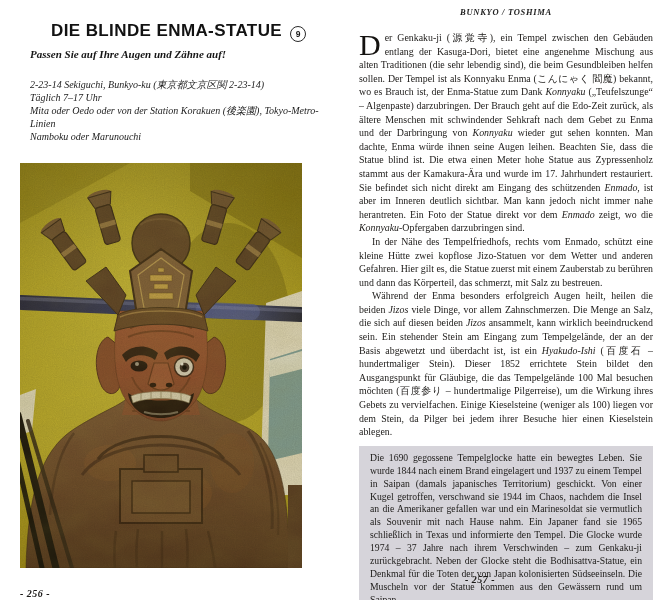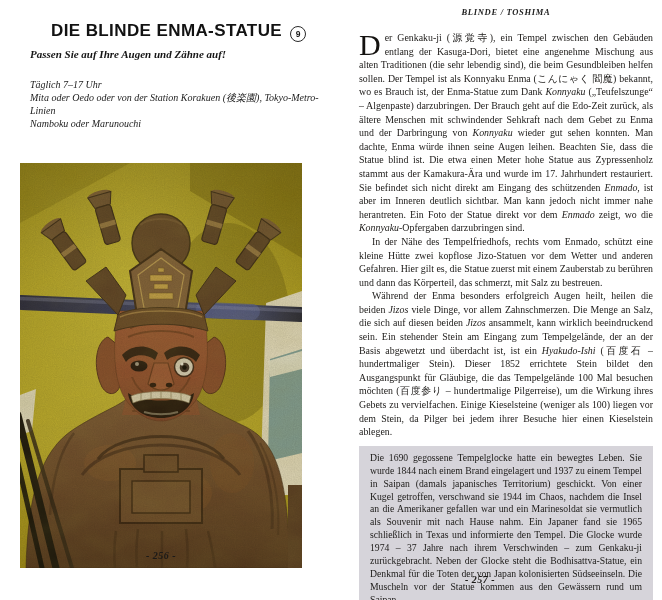--- a/index.html
+++ b/index.html
@@ -8,21 +8,21 @@
   
   .title{position:absolute;left:30px;top:21px;font-family:"Liberation Sans",sans-serif;
          font-weight:700;font-size:17px;letter-spacing:.4px;color:#121212;white-space:nowrap;margin-left:21px;}
   .badge{position:absolute;left:290px;top:26px;width:14px;height:14px;border:1.4px solid #2a2a2a;
          border-radius:50%;display:flex;align-items:center;justify-content:center;
          font-family:"Liberation Sans",sans-serif;font-size:8.5px;font-weight:700;color:#1a1a1a;}
   .subtitle{position:absolute;left:30px;top:48px;font-style:italic;font-weight:700;font-size:11px;color:#141414;white-space:nowrap;}
   .info{position:absolute;left:30px;top:78px;width:294px;font-style:italic;font-size:10px;line-height:13px;color:#222;}
   .photo{position:absolute;left:20px;top:163px;width:282px;height:405px;}
   .photo svg{display:block;}
-  .pagenum-left{position:absolute;left:20px;top:550px;width:282px;text-align:center;
+  .pagenum-left{position:absolute;left:20px;top:588px;width:282px;text-align:left;
                 font-style:italic;font-weight:700;font-size:10px;letter-spacing:.5px;}
   
   .runhead{position:absolute;left:359px;top:7px;width:294px;text-align:center;font-style:italic;
            font-weight:700;font-size:8.5px;letter-spacing:.7px;color:#222;}
   .bodycol{position:absolute;left:359px;top:31px;width:294px;font-size:9.9px;line-height:13.6px;
            text-align:justify;color:#1c1a18;}
   .body-para{margin:0;}
   .body-para.indent{text-indent:13px;}
   .dropcap{float:left;font-size:30px;line-height:24.5px;padding:2px 4px 0 0;color:#141210;}
   .it{font-style:italic;}
@@ -35,20 +35,21 @@
 </head>
 <body>
 
 <div class="spread">
 
   <div>
     <div class="title">DIE BLINDE ENMA-STATUE</div>
     <div class="badge">9</div>
     <div class="subtitle">Passen Sie auf Ihre Augen und Zähne auf!</div>
     <div class="info">
+        <div class="info-line">2-23-14 Sekiguchi, Bunkyo-ku (東京都文京区関 2-23-14)</div>
         <div class="info-line">Täglich 7–17 Uhr</div>
         <div class="info-line">Mita oder Oedo oder von der Station Korakuen (後楽園), Tokyo-Metro-Linien</div>
         <div class="info-line">Namboku oder Marunouchi</div>
       </div>
 
     <div class="photo">
       <svg width="282" height="405" viewBox="0 0 282 405" xmlns="http://www.w3.org/2000/svg">
         <defs>
           <linearGradient id="bgGold" x1="0" y1="0" x2="0" y2="1">
             <stop offset="0" stop-color="#8f7d12"></stop>
@@ -215,21 +216,21 @@
 
         <rect x="0" y="0" width="282" height="405" filter="url(#grainPatch)" opacity="0.18"></rect>
         <rect x="0" y="0" width="282" height="405" filter="url(#grainFine)" opacity="0.12"></rect>
       </svg>
     </div>
 
     <div class="pagenum-left">- 256 -</div>
   </div>
 
   <div>
-    <div class="runhead">BLINDE / TOSHIMA</div>
+    <div class="runhead">BUNKYO / TOSHIMA</div>
 
     <div class="bodycol">
       <div>
           <p class="body-para"><span class="dropcap">D</span><span>er Genkaku-ji (源覚寺), ein Tempel zwischen den Gebäuden entlang der Kasuga-Dori, bietet eine angenehme Mischung aus alten Traditionen (die sehr lebendig sind), die beim Gesundbleiben helfen sollen. Der Tempel ist als Konnyaku Enma (こんにゃく 閻魔) bekannt, wo es Brauch ist, der Enma-Statue zum Dank </span><span class="it">Konnyaku</span><span> („Teufelszunge“ – Algenpaste) darzubringen. Der Brauch geht auf die Edo-Zeit zurück, als ältere Menschen mit schwindender Sehkraft nach dem Gebet zu Enma und der Darbringung von </span><span class="it">Konnyaku</span><span> wieder gut sehen konnten. Man dachte, Enma würde ihnen seine Augen leihen. Beachten Sie, dass die Statue blind ist. Die etwa einen Meter hohe Statue aus Zypressenholz stammt aus der Kamakura-Ära und wurde im 17. Jahrhundert restauriert. Sie befindet sich nicht direkt am Eingang des schützenden </span><span class="it">Enmado</span><span>, ist aber im Inneren deutlich sichtbar. Man kann jedoch nicht immer nahe herantreten. Ein Foto der Statue direkt vor dem </span><span class="it">Enmado</span><span> zeigt, wo die </span><span class="it">Konnyaku</span><span>-Opfergaben darzubringen sind.</span></p>
           <p class="body-para indent"><span>In der Nähe des Tempelfriedhofs, rechts vom Enmado, schützt eine kleine Hütte zwei kopflose Jizo-Statuen vor dem Wetter und anderen Gefahren. Hier gilt es, die Statue zuerst mit einem Zauberstab zu berühren und dann das Körperteil, das schmerzt, mit Salz zu bestreuen.</span></p>
           <p class="body-para indent"><span>Während der Enma besonders erfolgreich Augen heilt, heilen die beiden </span><span class="it">Jizos</span><span> viele Dinge, vor allem Zahnschmerzen. Die Menge an Salz, die sich auf diesen beiden </span><span class="it">Jizos</span><span> ansammelt, kann wirklich beeindruckend sein. Ein stehender Stein am Eingang zum Tempelgelände, der an der Basis abgewetzt und überdacht ist, ist ein </span><span class="it">Hyakudo-Ishi</span><span> (百度石 – hundertmaliger Stein). Dieser 1852 errichtete Stein bildet den Ausgangspunkt für Gläubige, die das Tempelgelände 100 Mal besuchen möchten (百度参り – hundertmalige Pilgerreise), um die Wirkung ihres Gebets zu vervielfachen. Einige Kieselsteine (weniger als 100) liegen vor dem Stein, da Pilger bei jedem ihrer Besuche hier einen Kieselstein ablegen.</span></p>
         </div>
 
       <div class="graybox" style="background: rgb(214, 212, 218);">
         <div class="boxtext">Die 1690 gegossene Tempelglocke hatte ein bewegtes Leben. Sie wurde 1844 nach einem Brand eingelagert und 1937 zu einem Tempel in Saipan (damals japanisches Territorium) geschickt. Von einer Kugel getroffen, verschwand sie 1944 im Chaos, nachdem die Insel an die Amerikaner gefallen war und ein Marinesoldat sie vermutlich als Souvenir mit nach Hause nahm. Ein Japaner fand sie 1965 schließlich in Texas und informierte den Tempel. Die Glocke wurde 1974 – 37 Jahre nach ihrem Verschwinden – zum Genkaku-ji zurückgebracht. Neben der Glocke steht die Bodhisattva-Statue, ein Denkmal für die Toten der von Japan kolonisierten Südseeinseln. Die Muscheln vor der Statue kommen aus den Gewässern rund um Saipan.</div>

